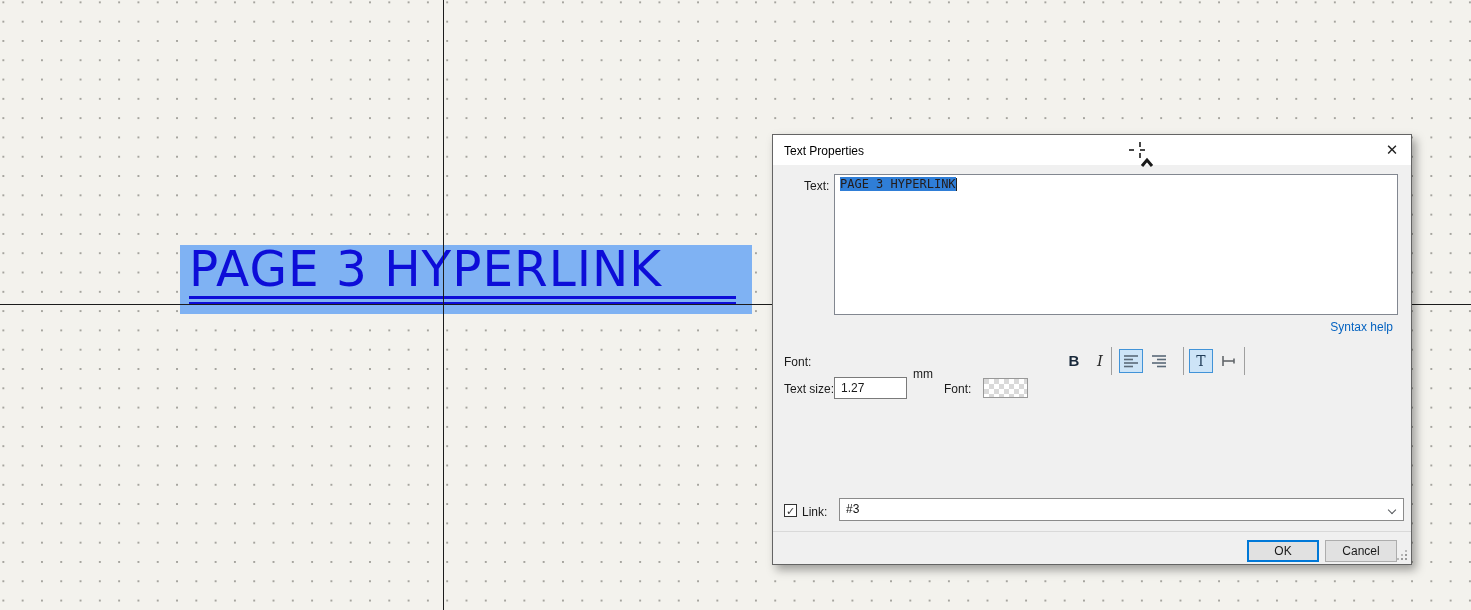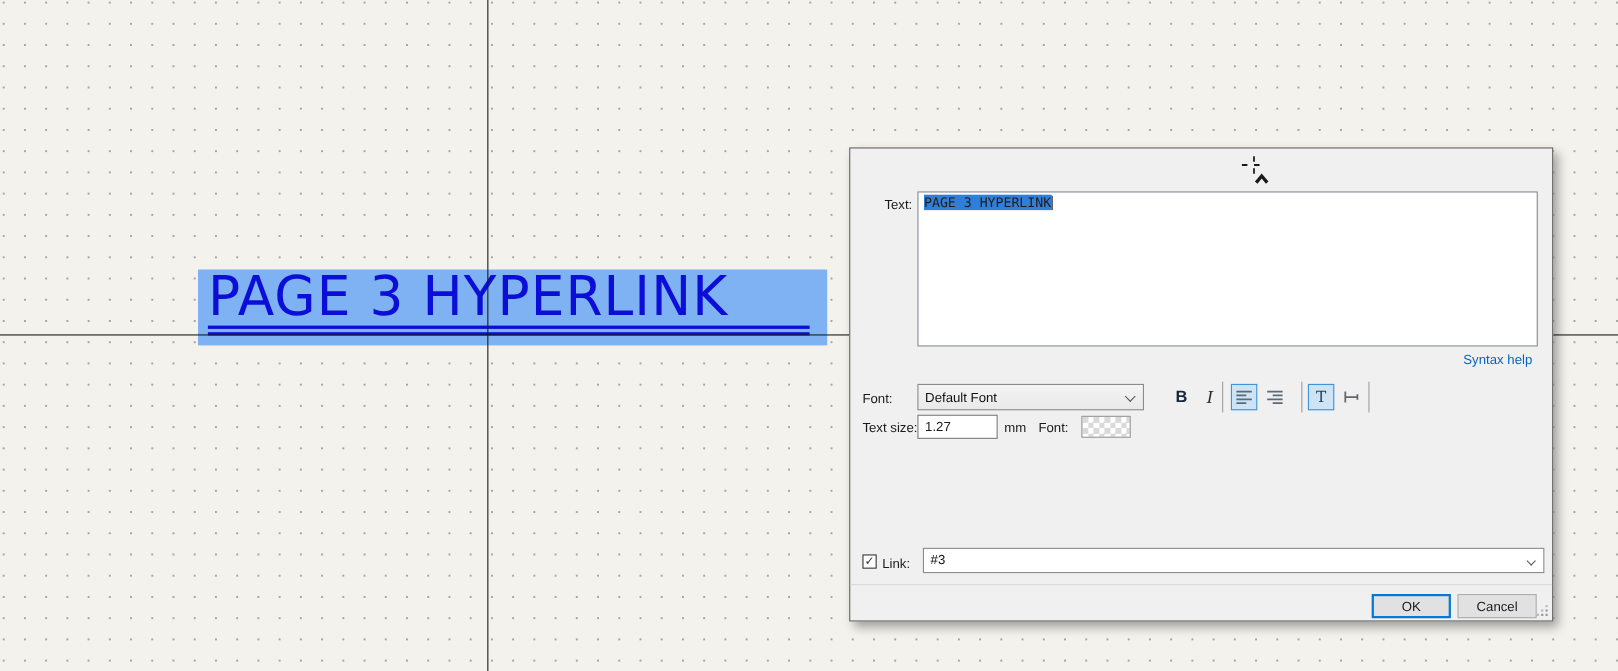--- a/index.html
+++ b/index.html
@@ -117,34 +117,34 @@
       <line x1="14" y1="3" x2="14" y2="8"></line>
       <line x1="14" y1="14" x2="14" y2="19"></line>
       <line x1="3" y1="11" x2="8" y2="11"></line>
       <line x1="14" y1="11" x2="19" y2="11"></line>
     </g>
     <path d="M16 27 L21 21 L26 27" stroke="#1a1a1a" stroke-width="3" fill="none"></path>
   </svg>
 </div>
 
 <div class="dialog">
+  <div class="titlebar">
+    <span class="title">Text Properties</span>
+    <span class="close-btn">✕</span>
+  </div>
 
   <span class="lbl" style="left:11px; top:44px;margin-left:20px;">Text:</span>
 
   <div class="textbox">
     <span class="sel">PAGE 3 HYPERLINK</span><span class="caret"></span>
   </div>
 
   <span class="syntax-help">Syntax help</span>
 
   <span class="lbl" style="left:11px; top:220px;">Font:</span>
-  <div class="combo gray font-combo">
-    <span>Default Font</span>
-    <span class="chev"></span>
-  </div>
 
   <span class="tb-txtbtn bold-b" style="left:289px;">B</span>
   <span class="tb-txtbtn italic-i" style="left:315px;">I</span>
 
   <div class="tb-sep" style="left:338px;"></div>
 
   <div class="tb-btn active" style="left:346px;">
     <svg width="16" height="14" viewBox="0 0 16 14">
       <g stroke="#5a6a78" stroke-width="1.6">
         <line x1="1" y1="2" x2="15" y2="2"></line>
@@ -179,21 +179,21 @@
       </g>
     </svg>
   </div>
 
   <div class="tb-sep" style="left:471px;"></div>
 
   <span class="lbl" style="left:11px; top:247px;">Text size:</span>
   <div class="size-input">
     <span>1.27</span>
   </div>
-  <span class="lbl" style="left:140px; top:247px;">mm</span>
+  <span class="lbl" style="left:140px; top:232px;">mm</span>
   <span class="lbl" style="left:171px; top:247px;">Font:</span>
   <div class="color-swatch"></div>
 
   <div class="checkbox">
     <span>✓</span>
   </div>
   <span class="lbl" style="left:29px; top:370px;">Link:</span>
   <div class="combo link-combo">
     <span>#3</span>
     <span class="chev sm"></span>

